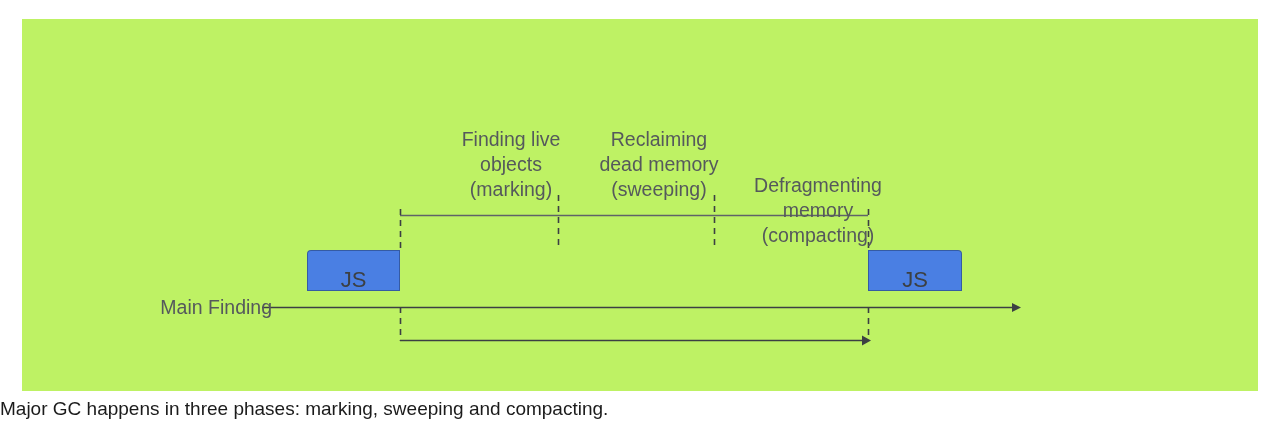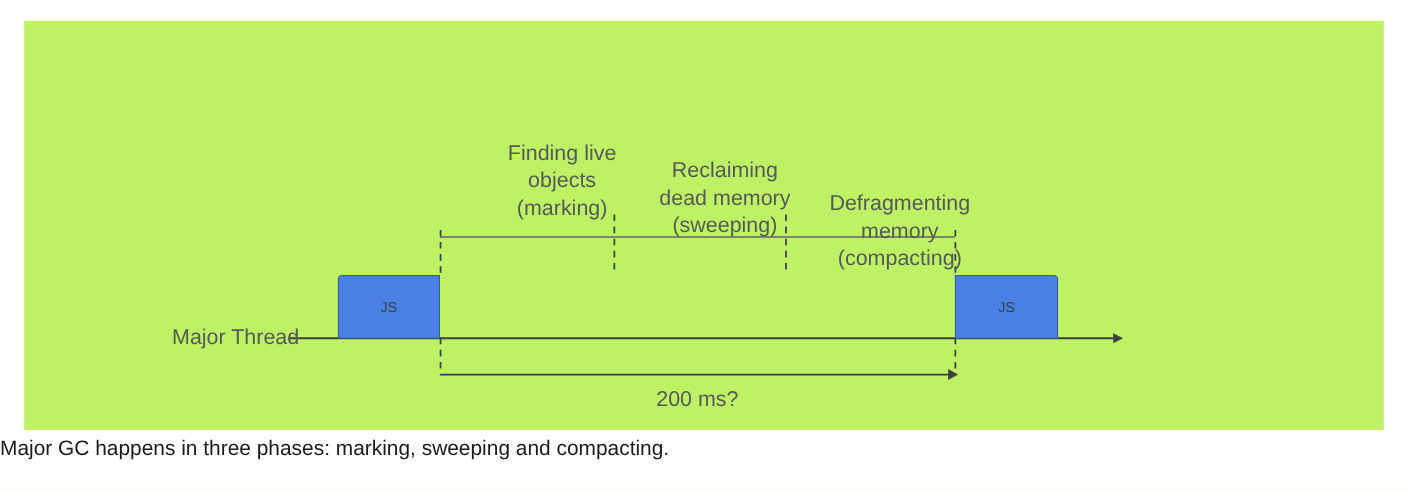--- a/index.html
+++ b/index.html
@@ -36,31 +36,31 @@
   .phase-label {
     position: absolute;
     text-align: center;
     color: #55595c;
     font-size: 19.5px;
     line-height: 25px;
     font-family: "Liberation Sans", sans-serif;
     white-space: pre-line;
   }
   #phase-0 { left: 392px;  top: 108px; width: 194px; }
-  #phase-1 { left: 540px;  top: 108px; width: 194px; margin-top: 16px; }
+  #phase-1 { left: 540px;  top: 108px; width: 194px; }
   #phase-2 { left: 699px;  top: 108px; width: 194px; margin-top: 46px; }
 
   
   .bar {
     position: absolute;
     top: 231px;
-    height: 58px;
+    height: 41px;
     box-sizing: border-box;
     color: #3c4043;
-    font-size: 13px;
+    font-size: 22px;
     line-height: 57px;
     text-align: center;
     border: 1px solid rgba(0,0,0,0.28);
   }
   #bar-js-left {
     left: 285px;
     width: 93px;
     background: #4a7fe3;
     border-top-left-radius: 4px;
   }
@@ -163,18 +163,17 @@
   <div class="phase-label" id="phase-1">Reclaiming
 dead memory
 (sweeping)</div>
   <div class="phase-label" id="phase-2">Defragmenting
 memory
 (compacting)</div>
 
   <div class="bar" id="bar-js-left">JS</div>
   <div class="bar" id="bar-js-right">JS</div>
 
-  <div id="main-thread-label">Major Thread</div>
+  <div id="main-thread-label">Main Finding</div>
 
-  <div id="duration-label">200 ms?</div>
 </div>
 
 <div id="caption">Major GC happens in three phases: marking, sweeping and compacting.</div>
 
 </body></html>

